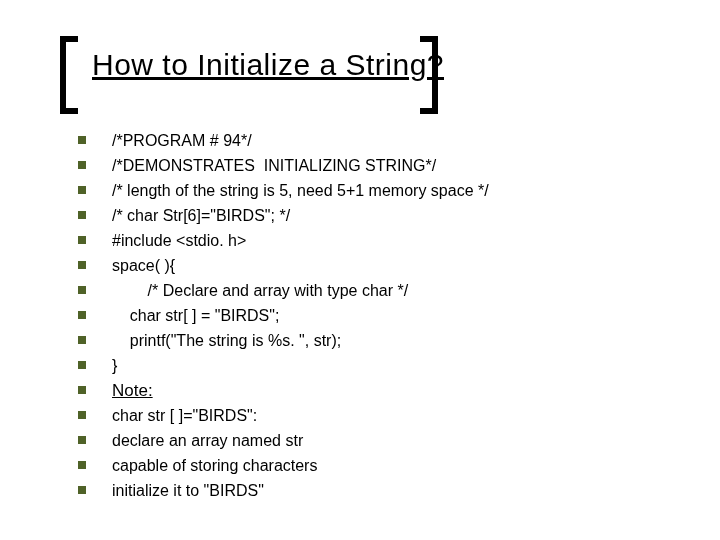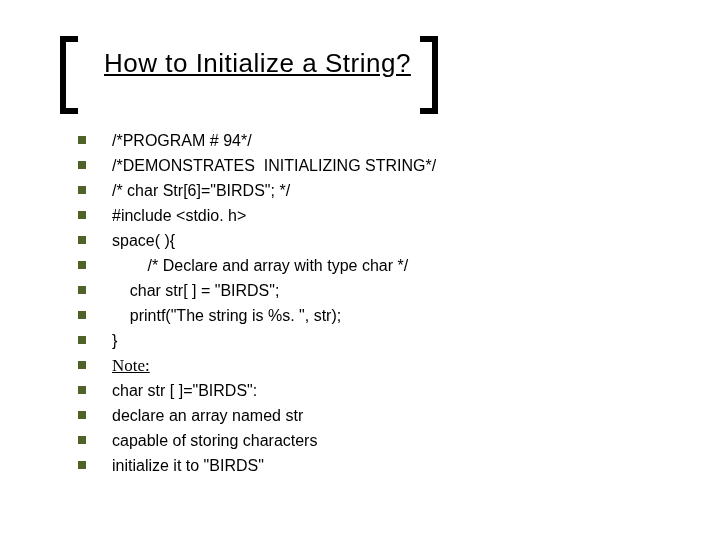--- a/index.html
+++ b/index.html
@@ -29,24 +29,24 @@
     top: 36px;
     border-right: none;
   }
   .bracket.right {
     left: 420px;
     top: 36px;
     border-left: none;
   }
   .title-text {
     position: absolute;
-    left: 104px;
+    left: 92px;
     top: 48px;
     font-family: "Comic Sans MS", "Comic Sans", cursive, Arial;
-    font-size: 26px;
+    font-size: 30px;
     text-decoration: underline;
     letter-spacing: 0.5px;
     white-space: nowrap;
   }
   .body {
     position: absolute;
     left: 78px;
     top: 130px;
     width: 600px;
   }
@@ -64,21 +64,21 @@
     height: 8px;
     background: #4f6228;
     margin-top: 6px;
     margin-right: 18px;
   }
   .txt {
     flex: 1 1 auto;
     white-space: pre;
   }
   .note {
-    font-family: Liberation Serif, serif;
+    font-family: Liberation Sans, sans-serif;
     text-decoration: underline;
     font-size: 17px;
   }
 </style>
 </head>
 <body>
 
 <div class="slide">
 
   <div class="bracket left"></div>
@@ -86,20 +86,24 @@
   <div class="bracket right"></div>
 
   <div class="body" id="body">
       <div class="line">
         <div class="bullet"></div>
         <div class="txt">/*PROGRAM # 94*/</div>
       </div>
       <div class="line">
         <div class="bullet"></div>
         <div class="txt">/*DEMONSTRATES  INITIALIZING STRING*/</div>
+      </div>
+      <div class="line">
+        <div class="bullet"></div>
+        <div class="txt">/* length of the string is 5, need 5+1 memory space */</div>
       </div>
       <div class="line">
         <div class="bullet"></div>
         <div class="txt">/* char Str[6]="BIRDS"; */</div>
       </div>
       <div class="line">
         <div class="bullet"></div>
         <div class="txt">#include &lt;stdio. h&gt;</div>
       </div>
       <div class="line">

